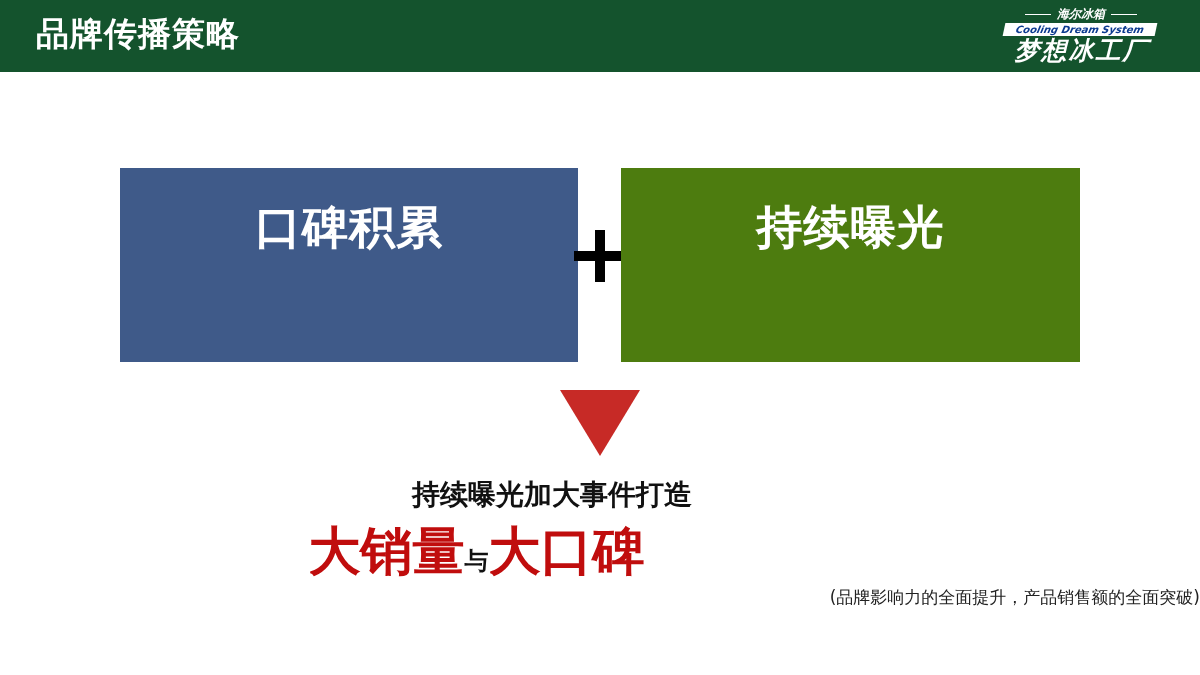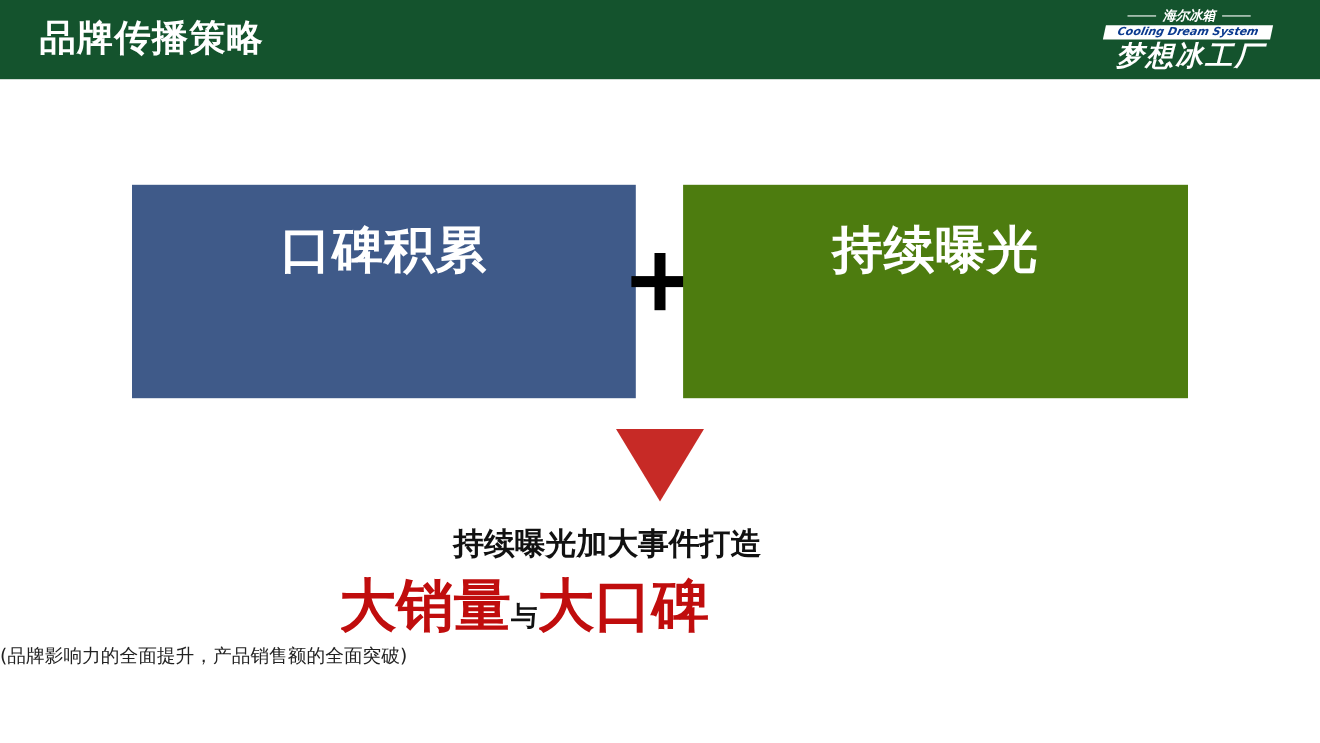--- a/index.html
+++ b/index.html
@@ -66,21 +66,21 @@
     position: absolute; left: 0; top: 478px; width: 1064px; text-align: center;
     font-size: 28px; font-weight: bold; color: #111; line-height: 34px; margin-left: 20px;
   }
   .big-line {
     position: absolute; left: 0; top: 518px; width: 953px; text-align: center;
     line-height: 66px; color: #c00d0d; font-weight: bold;
   }
   .big-line .big { font-size: 52px; }
   .big-line .small { font-size: 24px; color: #111; }
   .caption {
-    position: absolute; left: 0; top: 584px; width: 1200px; text-align: left;
+    position: absolute; left: 0; top: 584px; width: 1200px; text-align: right;
     font-size: 17px; color: #222; line-height: 26px;
   }
 </style>
 </head>
 <body>
 
 <div class="header">
   <div class="header-title">品牌传播策略</div>
   <div class="logo">
     <div class="logo-top">

